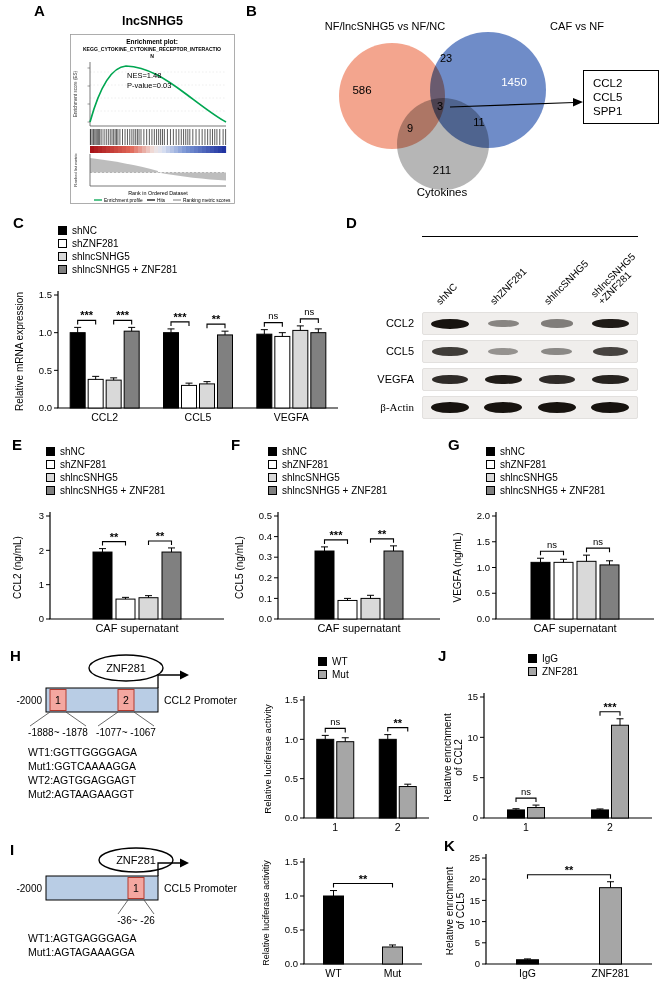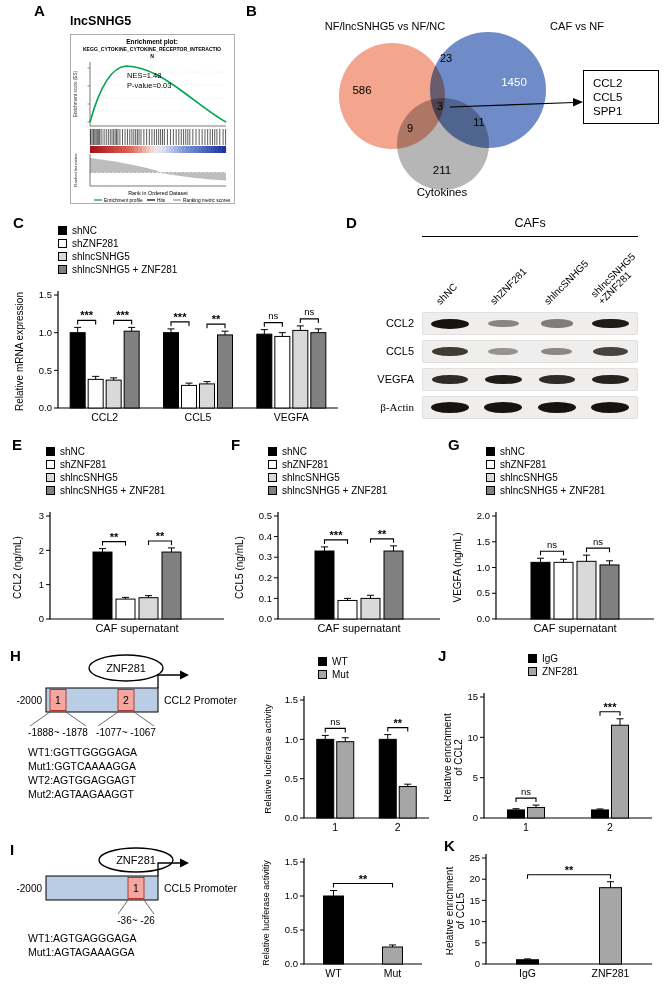--- a/index.html
+++ b/index.html
@@ -16,21 +16,21 @@
 #blot{position:absolute}
 .blot-title{position:absolute;font-size:12.5px;text-align:center}
 .blot-rule{position:absolute;border-top:1.3px solid #000}
 .lane-label{position:absolute;font-size:10px;line-height:10px;white-space:pre;transform:rotate(-45deg);transform-origin:0 100%}
 .blot-row-label{position:absolute;font-size:11px;text-align:right}
 .blot-box{position:absolute;display:flex;background:#f0eeec;border:1px solid #e2e0de;border-radius:2px}
 .band-cell{flex:1;display:flex;align-items:center;justify-content:center}
 .band{background:#17130f;border-radius:50%;filter:blur(0.5px)}
 .gene-box{position:absolute;border:1.6px solid #000;background:#fff;padding:6px 9px;display:flex;flex-direction:column;gap:2px}
 .gene-box span{font-size:11.5px}
-.panel-a-title{position:absolute;font-weight:bold;font-size:12.5px;text-align:left}
+.panel-a-title{position:absolute;font-weight:bold;font-size:12.5px;text-align:center}
 </style>
 </head>
 <body>
 
 <div class="panel-label" style="left:34px;top:2px">A</div>
 <div class="panel-label" style="left:246px;top:2px">B</div>
 <div class="panel-label" style="left:13px;top:214px">C</div>
 <div class="panel-label" style="left:346px;top:214px">D</div>
 <div class="panel-label" style="left:12px;top:436px">E</div>
 <div class="panel-label" style="left:231px;top:436px">F</div>
@@ -283,21 +283,20 @@
       <path d="M194.99999999999997,49.16 L194.99999999999997,45.16 L212.99999999999997,45.16 L212.99999999999997,49.16" fill="none" stroke="#000" stroke-width="1.1"></path>
       <text x="203.99999999999997" y="44.16" text-anchor="middle" font-size="11" font-weight="bold">**</text>
       <path d="M252.33333333333331,47.653333333333336 L252.33333333333331,43.653333333333336 L270.3333333333333,43.653333333333336 L270.3333333333333,47.653333333333336" fill="none" stroke="#000" stroke-width="1.1"></path>
       <text x="261.3333333333333" y="40.153333333333336" text-anchor="middle" font-size="9.5" font-weight="normal">ns</text>
       <path d="M288.3333333333333,43.88666666666667 L288.3333333333333,39.88666666666667 L306.3333333333333,39.88666666666667 L306.3333333333333,43.88666666666667" fill="none" stroke="#000" stroke-width="1.1"></path>
       <text x="297.3333333333333" y="36.38666666666667" text-anchor="middle" font-size="9.5" font-weight="normal">ns</text>
     </svg>
   </div>
 
 <div id="blot" style="left:350px;top:216px;width:308px;height:208px">
-    <div class="blot-title" style="left: 72px; top: 0px; width: 216px;">CAFs</div>
     <div class="blot-rule" style="left: 72px; top: 20px; width: 216px;"></div>
     <div class="lane-label" style="left: 93px; top: 80px; height: 12px;">shNC</div>
     <div class="lane-label" style="left: 147px; top: 80px; height: 12px;">shZNF281</div>
     <div class="lane-label" style="left: 201px; top: 80px; height: 12px;">shlncSNHG5</div>
     <div class="lane-label" style="left: 255px; top: 70px; height: 22px;">shlncSNHG5
 +ZNF281</div>
     <div class="blot-row-label" style="left: 0px; top: 101px; width: 64px;">CCL2</div>
     <div class="blot-box" style="left: 72px; top: 96px; width: 216px; height: 23px;">
       <div class="band-cell">
         <div class="band" style="width: 38px; height: 10px; opacity: 1;"></div>

